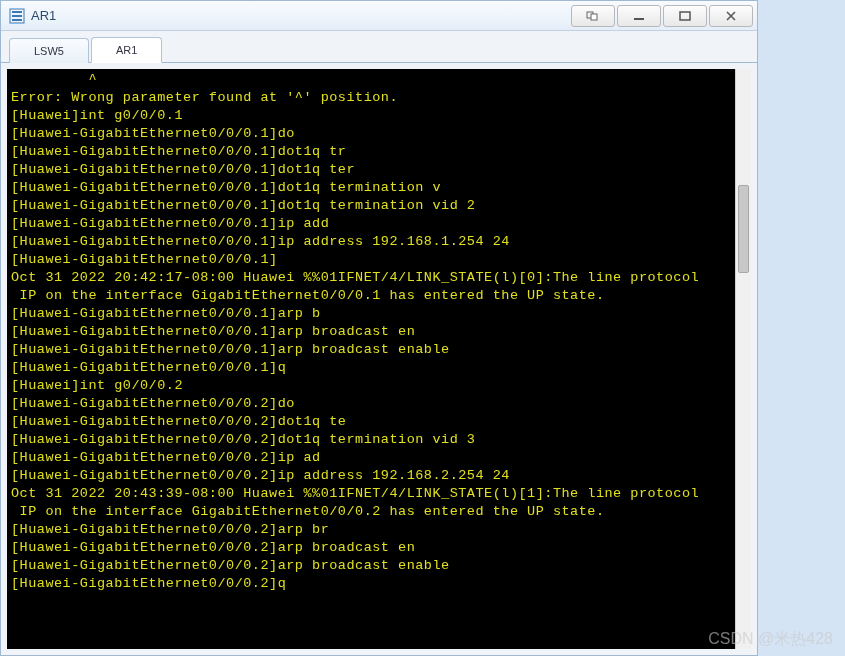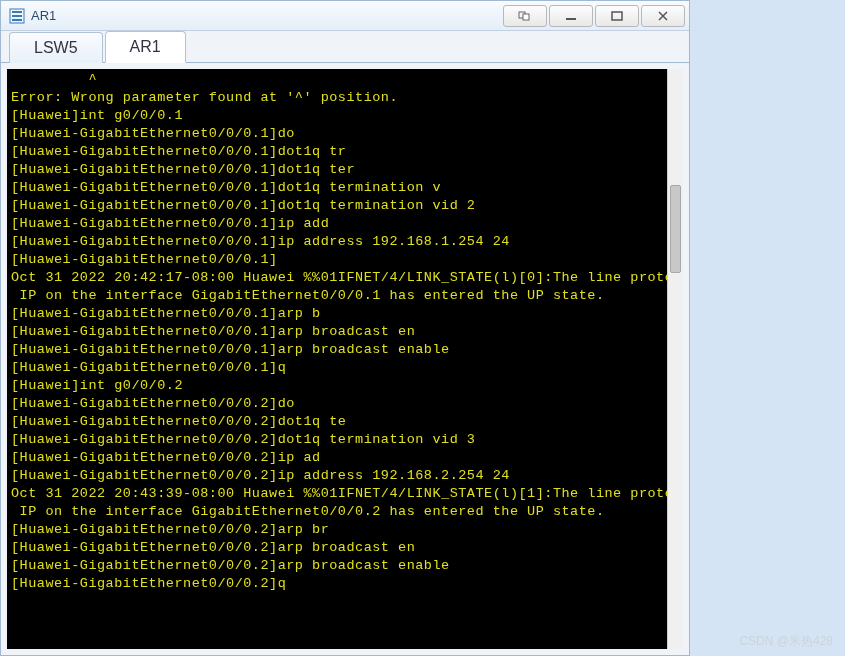--- a/index.html
+++ b/index.html
@@ -5,21 +5,21 @@
     * { margin: 0; padding: 0; box-sizing: border-box; }
     body {
       font-family: "Segoe UI", Tahoma, sans-serif;
       background: #d4e4f4;
       width: 845px;
       height: 656px;
       overflow: hidden;
       position: relative;
     }
     .window {
-      width: 690px;
+      width: 758px;
       height: 656px;
       background: #e8f0f8;
       border: 1px solid #a0b8d0;
       display: flex;
       flex-direction: column;
     }
     .titlebar {
       height: 30px;
       background: linear-gradient(to bottom, #f8fbff, #e4eef8);
       display: flex;
@@ -64,21 +64,21 @@
       padding: 0 8px;
       border-bottom: 1px solid #a0b8d0;
     }
     .tab {
       padding: 6px 24px;
       background: linear-gradient(to bottom, #fafcff, #e8f0f8);
       border: 1px solid #b0c4d8;
       border-bottom: none;
       border-radius: 4px 4px 0 0;
       margin-right: 2px;
-      font-size: 16px;
+      font-size: 11px;
       color: #334;
       cursor: pointer;
       position: relative;
       bottom: -1px;
     }
     .tab.active {
       background: #fff;
       border-bottom: 1px solid #fff;
       font-weight: 500;
     }
@@ -117,21 +117,21 @@
       right: 2px;
       height: 88px;
       background: #c8c8c8;
       border: 1px solid #a8a8a8;
       border-radius: 2px;
     }
     .watermark {
       position: absolute;
       bottom: 6px;
       right: 12px;
-      font-size: 12px;
+      font-size: 16px;
       color: rgba(200,200,200,0.6);
       font-family: sans-serif;
       pointer-events: none;
     }
   </style>
 </head>
 <body>
 
 <div class="window">
   <div class="titlebar">

